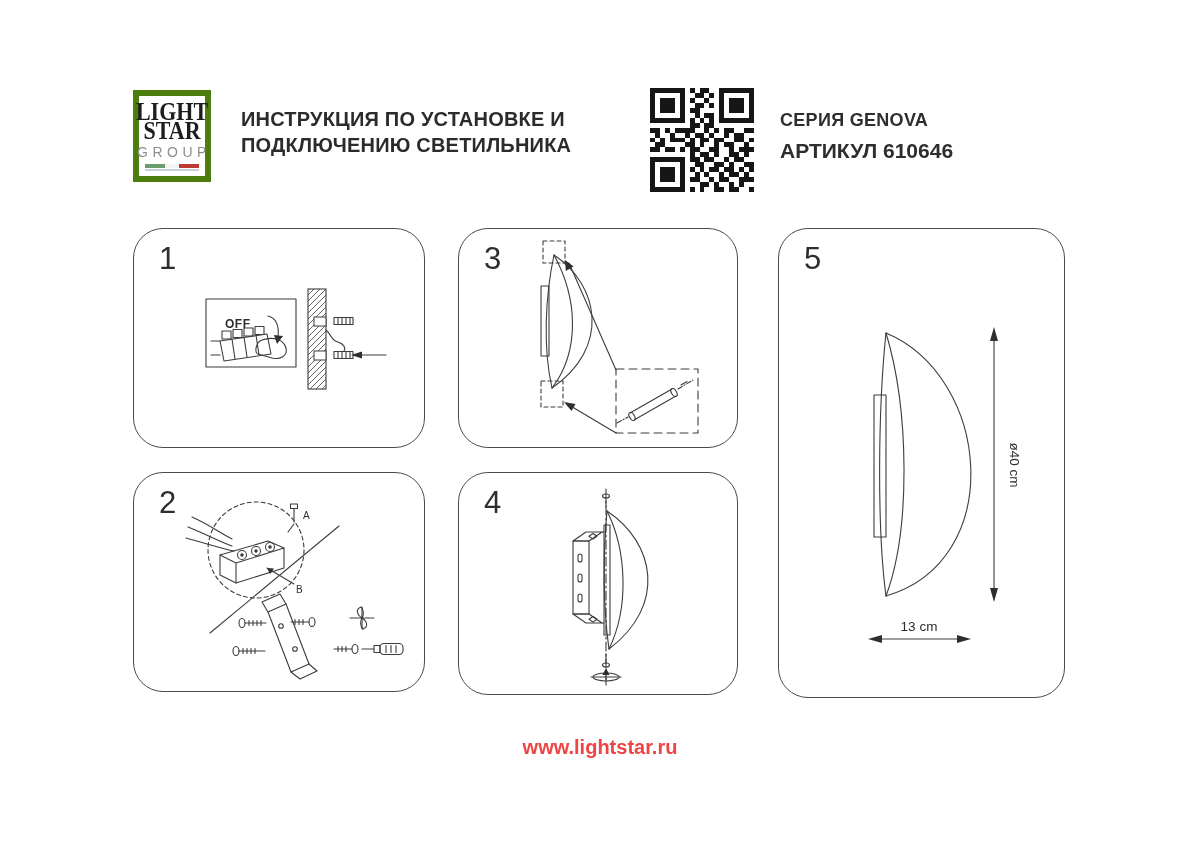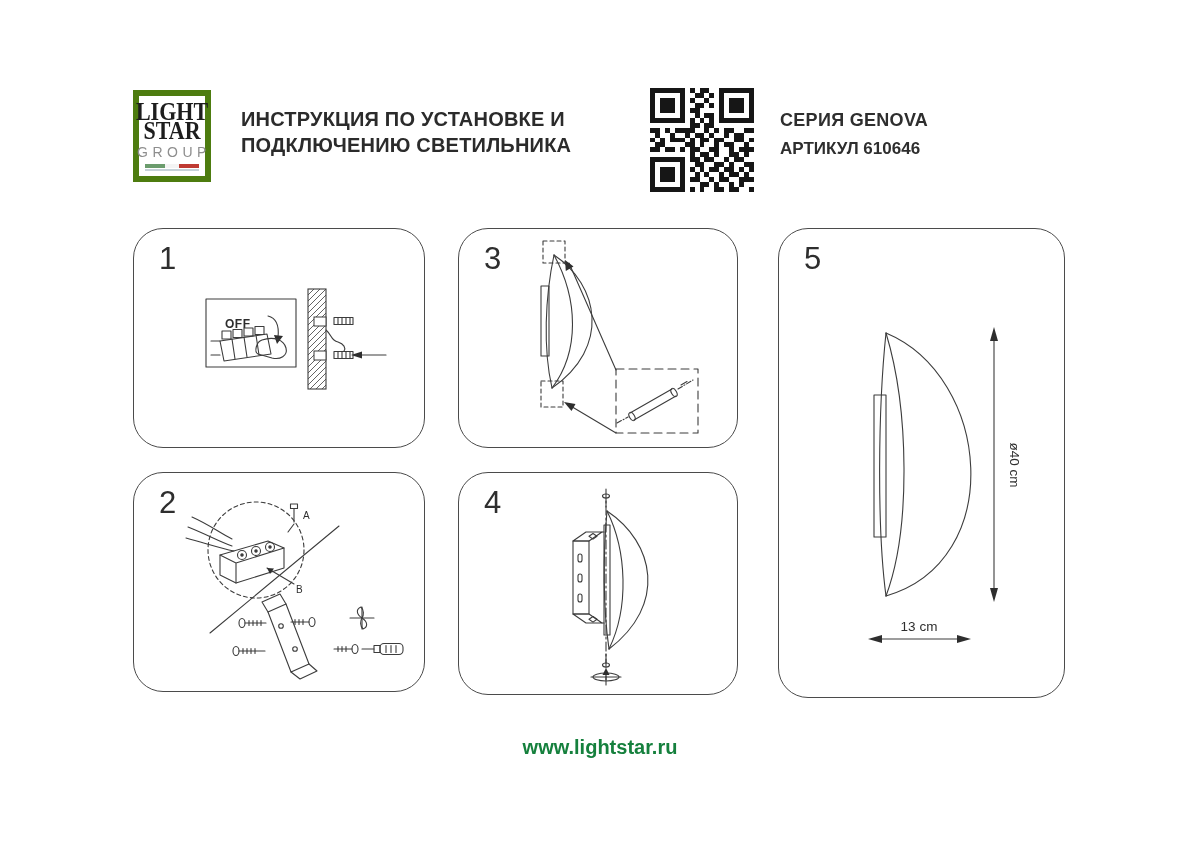--- a/index.html
+++ b/index.html
@@ -22,42 +22,42 @@
   .title{position:absolute;left:241px;top:106px;font-size:20px;font-weight:700;
          line-height:26px;color:#2b2b2b;letter-spacing:0.2px;}
 
   .qr{position:absolute;left:650px;top:88px;width:104px;height:104px;
       display:grid;grid-template-columns:repeat(21,1fr);grid-template-rows:repeat(21,1fr);}
   .qm{background:transparent;}
   .qm.on{background:#161616;}
 
   .series-block{position:absolute;left:780px;top:110px;width:280px;text-align:left;}
   .series{font-size:18px;font-weight:700;letter-spacing:0.3px;}
-  .article{font-size:17px;font-weight:700;margin-top:8px;}
+  .article{font-size:21px;font-weight:700;margin-top:8px;}
 
   
   .panel{position:absolute;border:1.5px solid #4b4b4b;border-radius:30px;
          background:#fff;box-sizing:border-box;}
   #p1{left:133px;top:228px;width:292px;height:220px;}
   #p2{left:133px;top:472px;width:292px;height:220px;}
   #p3{left:458px;top:228px;width:280px;height:220px;}
   #p4{left:458px;top:472px;width:280px;height:223px;}
   #p5{left:778px;top:228px;width:287px;height:470px;}
   .step-num{position:absolute;left:25px;top:12px;font-size:31px;font-weight:400;color:#2e2e2e;}
   .panel svg{position:absolute;left:0;top:0;}
 
   
   .ln{fill:none;stroke:#3c3c3c;stroke-width:1.1;stroke-linecap:round;stroke-linejoin:round;}
   .fl{fill:#2e2e2e;stroke:none;}
   .dsh{stroke-dasharray:4,3;}
   svg text{font-family:"Liberation Sans",sans-serif;fill:#2e2e2e;stroke:none;}
 
   
   .footer{position:absolute;left:0;top:736px;width:100%;text-align:center;
-          font-size:20px;font-weight:700;color:#15803d;}
+          font-size:20px;font-weight:700;color:#ef4444;}
 </style>
 </head>
 <body>
 
 <div class="page">
 
   <div class="logo-box">
     <div class="logo-word">LIGHT</div>
     <div class="logo-word">STAR</div>
     <div class="logo-group">GROUP</div>

